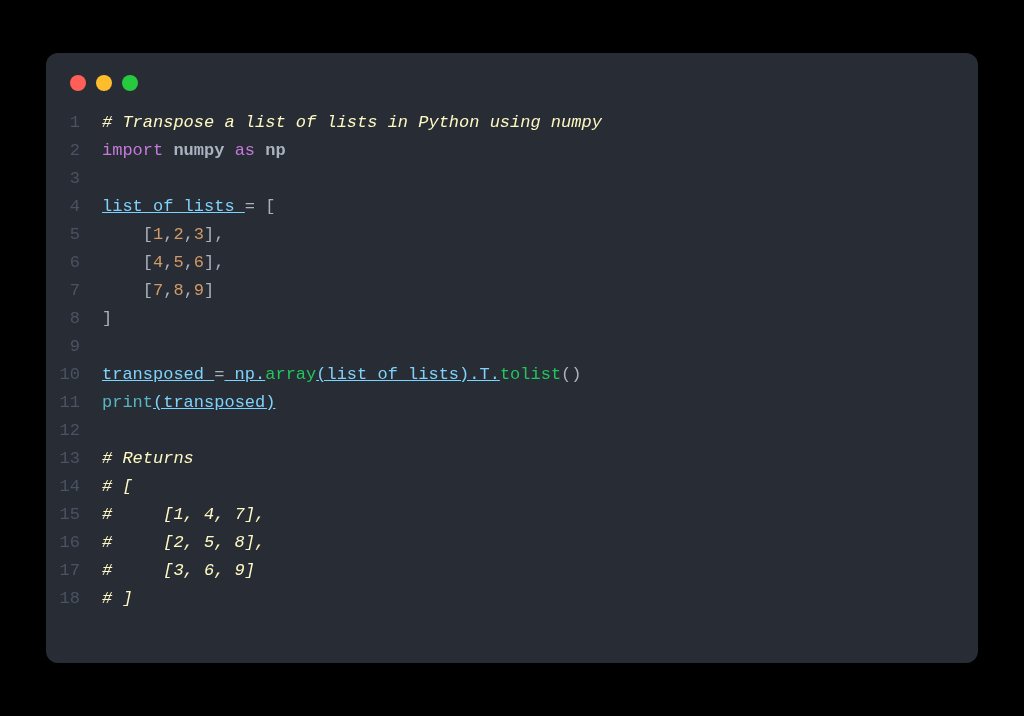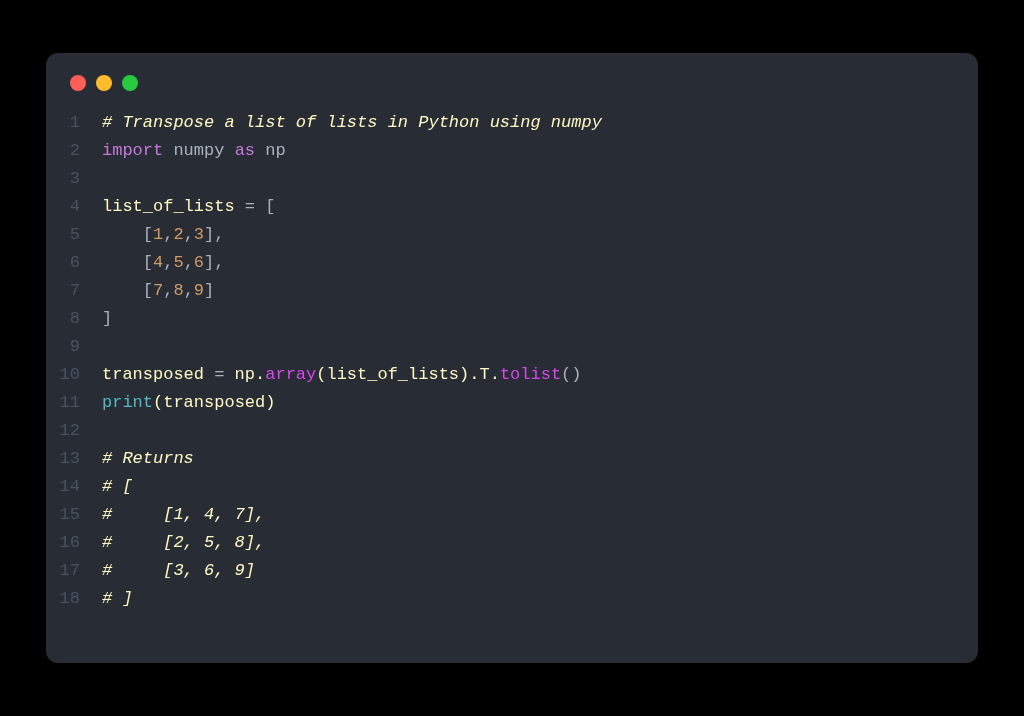--- a/index.html
+++ b/index.html
@@ -48,25 +48,25 @@
     color: #4b5263;
     padding-right: 22px;
     user-select: none;
     flex-shrink: 0;
   }
   .content {
     color: #abb2bf;
   }
   .tok-comment { color: #fef9c3; font-style: italic; }
   .tok-keyword { color: #c678dd; margin-top: 44px; }
-  .tok-module  { color: #abb2bf; }
-  .tok-ident   { color: #fef9c3; }
+  .tok-module  { color: #abb2bf; font-weight: bold; }
+  .tok-ident   { color: #7dd3fc; text-decoration: underline; }
   .tok-punct   { color: #abb2bf; }
   .tok-num     { color: #d19a66; }
-  .tok-func    { color: #d946ef; }
+  .tok-func    { color: #22c55e; }
   .tok-builtin { color: #56b6c2; margin-top: 20px; }
 </style>
 </head>
 <body>
 
 <div class="window">
   <div class="titlebar">
     <div class="dot red"></div>
     <div class="dot yellow"></div>
     <div class="dot green"></div>

